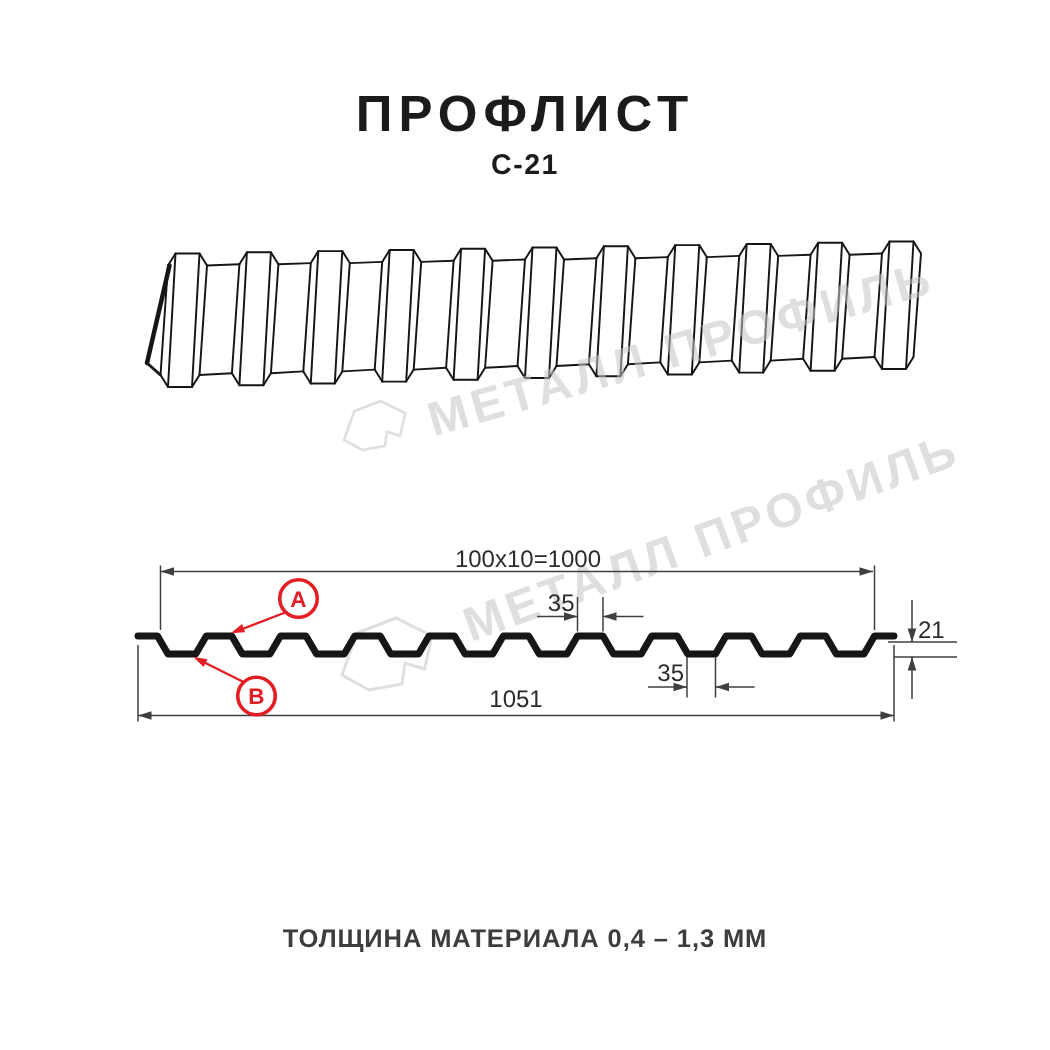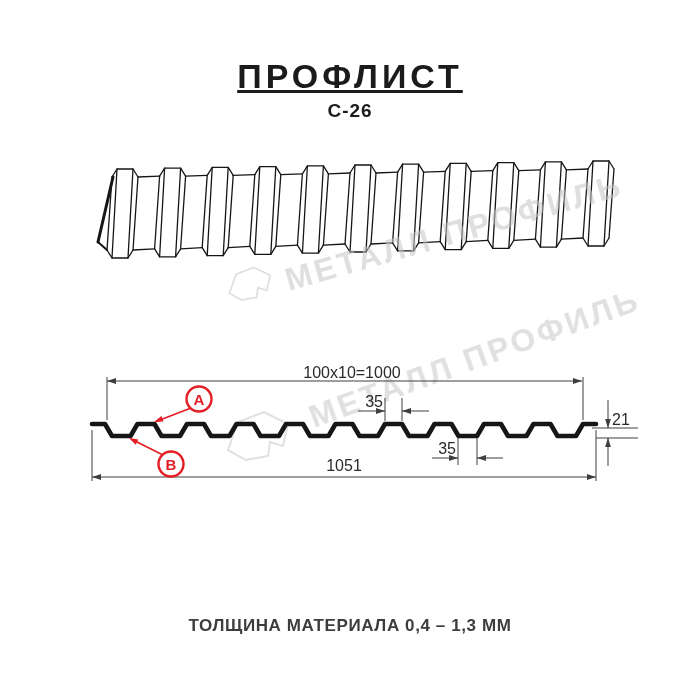--- a/index.html
+++ b/index.html
@@ -1,35 +1,35 @@
 <!DOCTYPE html>
 <html><head>
 <meta charset="utf-8">
 <style>
   html,body{margin:0;padding:0;}
   body{width:700px;height:700px;background:#ffffff;overflow:hidden;position:relative;
        font-family:"Liberation Sans",sans-serif;}
   .abs{position:absolute;}
   .title{left:0;top:57px;width:700px;text-align:center;font-size:34px;font-weight:800;
-         letter-spacing:4px;color:#1b1b1b;text-decoration:underline;}
+         letter-spacing:4px;color:#1b1b1b;}
   .subtitle{left:0;top:100px;width:700px;text-align:center;font-size:19px;font-weight:700;
          letter-spacing:1px;color:#1b1b1b;}
   .footer{left:0;top:616px;width:700px;text-align:center;font-size:17px;font-weight:700;
          letter-spacing:.6px;color:#3d3d3d;}
   svg{position:absolute;left:0;top:0;}
   .dimtxt{font-family:"Liberation Sans",sans-serif;font-size:16px;fill:#2b2b2b;}
   .marktxt{font-family:"Liberation Sans",sans-serif;font-size:15px;font-weight:700;}
   .wmtext{font-family:"Liberation Sans",sans-serif;font-size:32px;font-weight:700;
           letter-spacing:3px;}
 </style>
 </head>
 <body>
 
 <div class="abs title">ПРОФЛИСТ</div>
-<div class="abs subtitle">С-26</div>
+<div class="abs subtitle">С-21</div>
 
 <svg width="700" height="700" viewBox="0 0 700 700">
 
   <g id="g-sheet">
       <polyline points="112,177 117,169 133,169 138,177" fill="#fff" stroke="#161616" stroke-width="1.3" stroke-linejoin="round" fill-opacity="0"></polyline>
       <polyline points="107,250 112,258 128,258 133,250" fill="#fff" stroke="#161616" stroke-width="1.3" stroke-linejoin="round" fill-opacity="0"></polyline>
       <line x1="112" y1="177" x2="107" y2="250" stroke="#161616" stroke-width="1.3" stroke-linecap="round"></line>
       <line x1="117" y1="169" x2="112" y2="258" stroke="#161616" stroke-width="1.3" stroke-linecap="round"></line>
       <line x1="133" y1="169" x2="128" y2="258" stroke="#161616" stroke-width="1.3" stroke-linecap="round"></line>
       <line x1="138" y1="177" x2="133" y2="250" stroke="#161616" stroke-width="1.3" stroke-linecap="round"></line>

